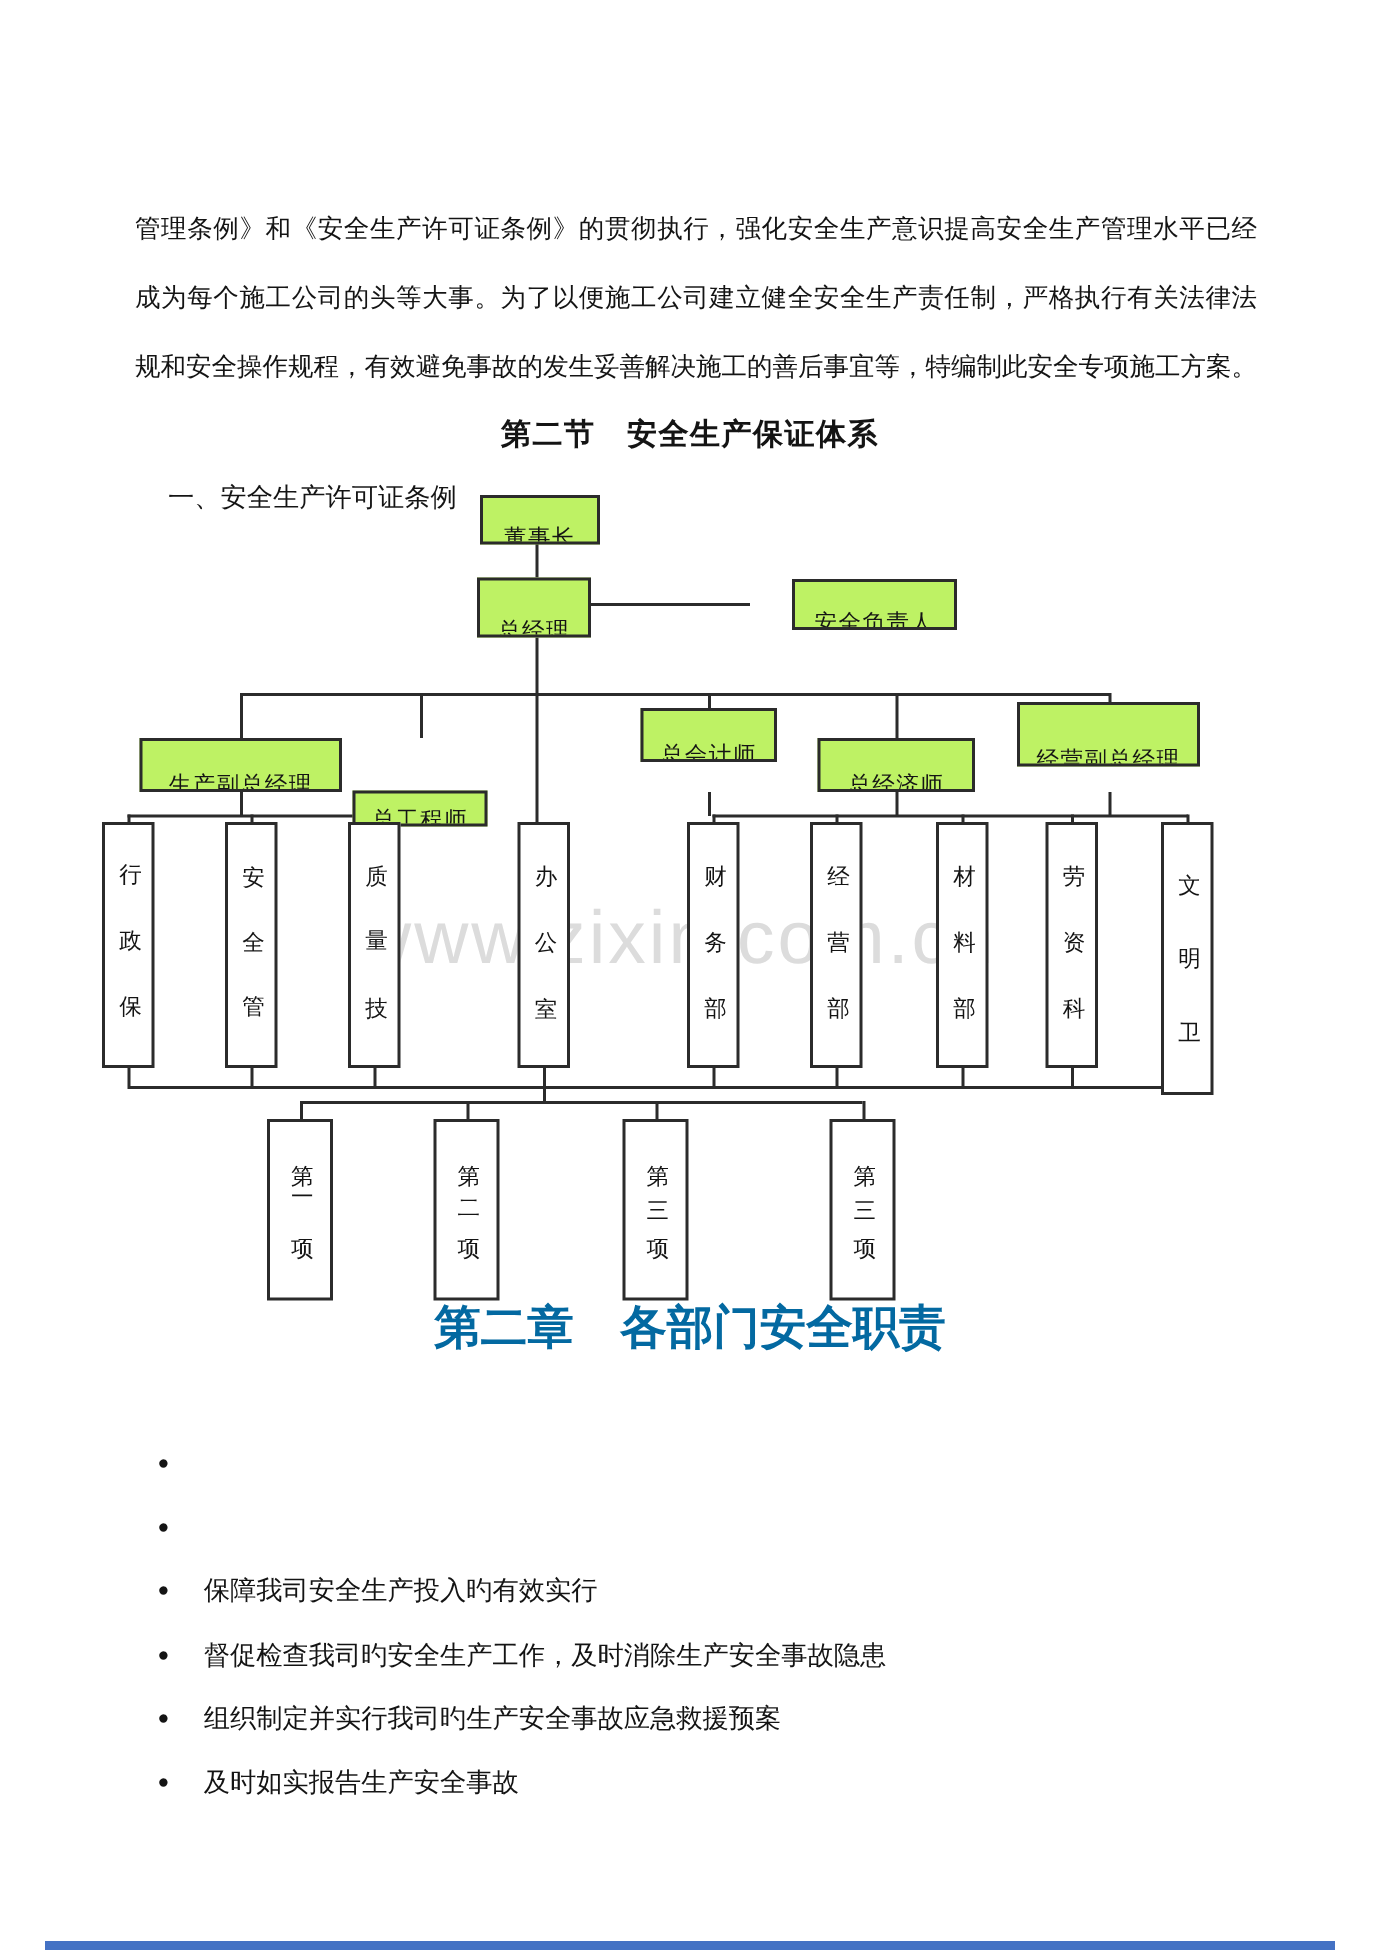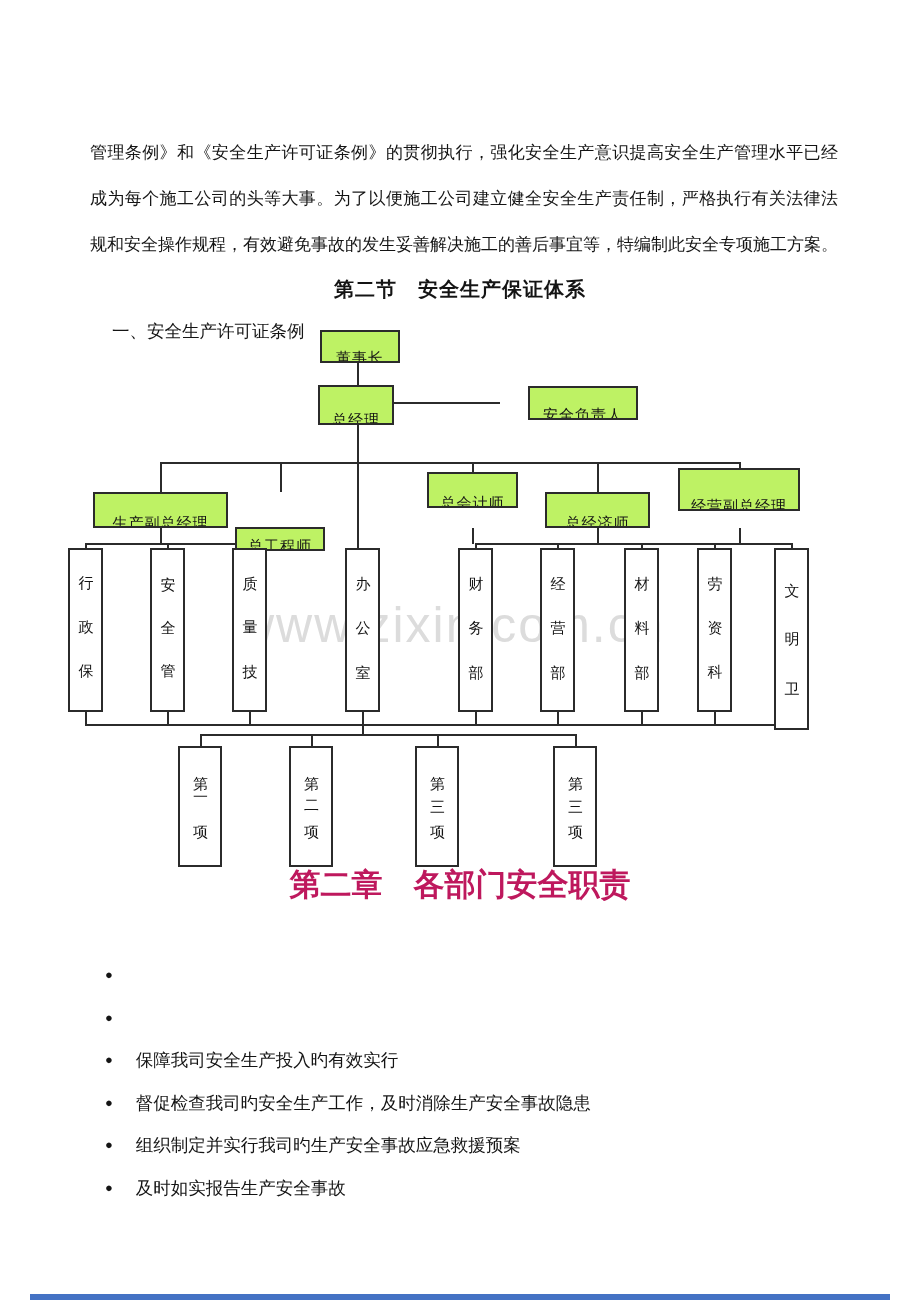--- a/index.html
+++ b/index.html
@@ -15,21 +15,21 @@
   }
   
   .sec-heading{
     position:absolute;left:0;top:276px;width:920px;text-align:center;
     font-size:20px;font-weight:bold;z-index:3;letter-spacing:1px;
   }
   .chart-caption{position:absolute;left:112px;top:319px;font-size:17.5px;z-index:3;}
   .chap-heading{
     position:absolute;left:0;top:864px;width:920px;text-align:center;
     font-family:Liberation Serif, serif;font-weight:bold;
-    font-size:31px;z-index:4;color:#be185d;
+    font-size:31px;z-index:4;color:#0369a1;
   }
   .clause-heading{position:absolute;left:108px;top:920px;font-size:17.5px;z-index:3;}
   
   .bullets{
     position:absolute;left:105px;top:964px;display:flex;flex-direction:column;
     gap:20.5px;z-index:3;
   }
   .bullet-row{display:flex;align-items:center;height:22px;line-height:22px;font-size:17.5px;}
   .bullet-dot{font-size:13px;margin-right:23px;line-height:22px;}
   

